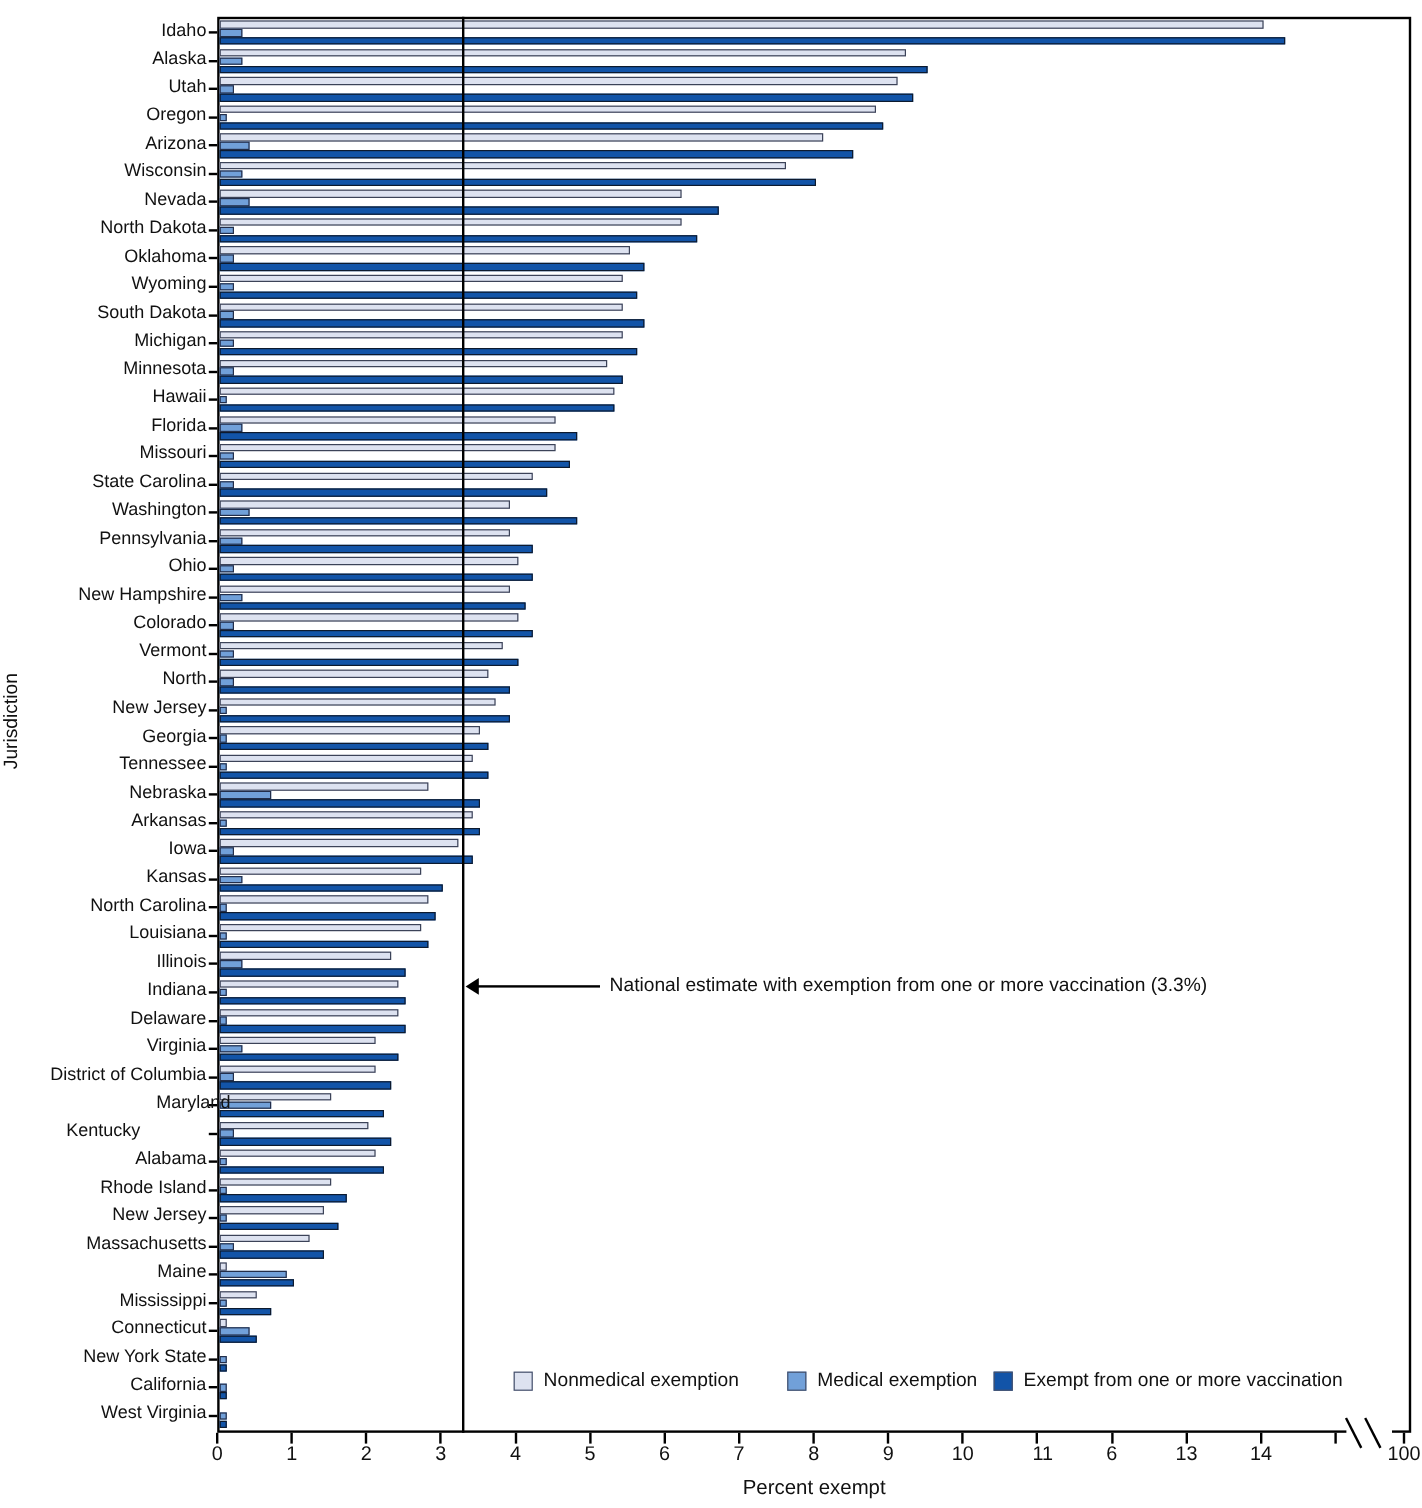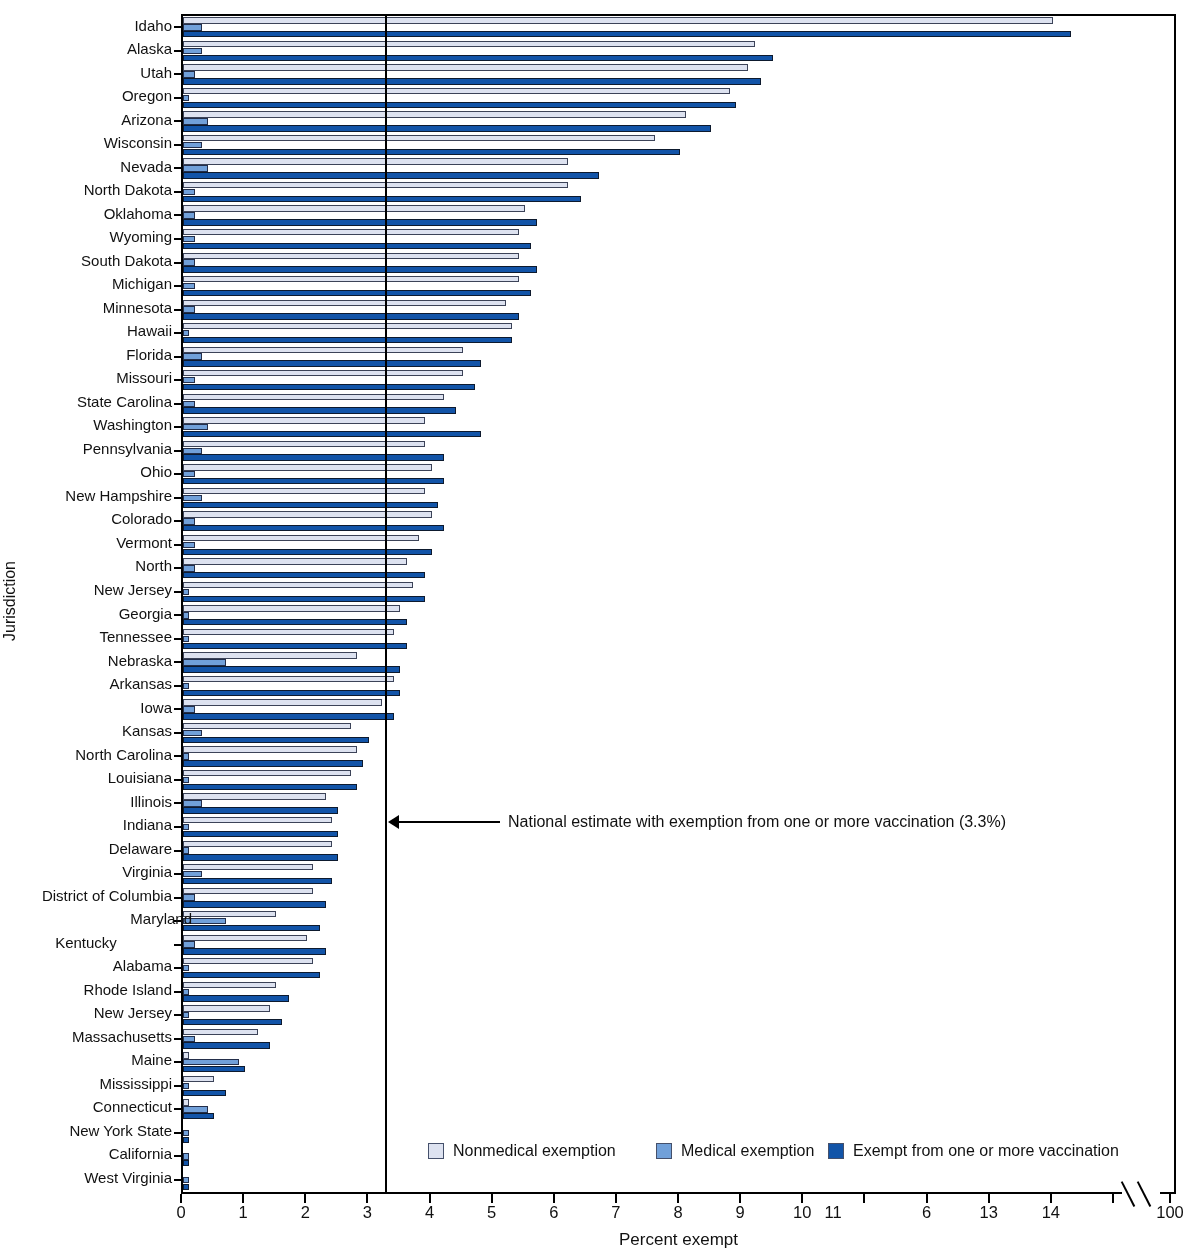--- a/index.html
+++ b/index.html
@@ -312,21 +312,21 @@
       <div class="xlab" style="left: 553.78px;">6</div>
       <div class="xtick" style="left: 614.91px;"></div>
       <div class="xlab" style="left: 615.91px;">7</div>
       <div class="xtick" style="left: 677.04px;"></div>
       <div class="xlab" style="left: 678.04px;">8</div>
       <div class="xtick" style="left: 739.17px;"></div>
       <div class="xlab" style="left: 740.17px;">9</div>
       <div class="xtick" style="left: 801.3px;"></div>
       <div class="xlab" style="left: 802.3px;">10</div>
       <div class="xtick" style="left: 863.43px;"></div>
-      <div class="xlab" style="left: 833px;">11</div>
+      <div class="xlab" style="left: 869px;">11</div>
       <div class="xtick" style="left: 925.56px;"></div>
       <div class="xlab" style="left: 926.56px;">6</div>
       <div class="xtick" style="left: 987.69px;"></div>
       <div class="xlab" style="left: 988.69px;">13</div>
       <div class="xtick" style="left: 1049.82px;"></div>
       <div class="xlab" style="left: 1050.82px;">14</div>
       <div class="xtick" style="left: 1111.95px;"></div>
       <div class="xlab" style="left: 1173px; margin-left: 46px;">15</div>
       <div class="xtick" style="left: 1169px;"></div>
       <div class="xlab" style="left: 1170px;">100</div>

